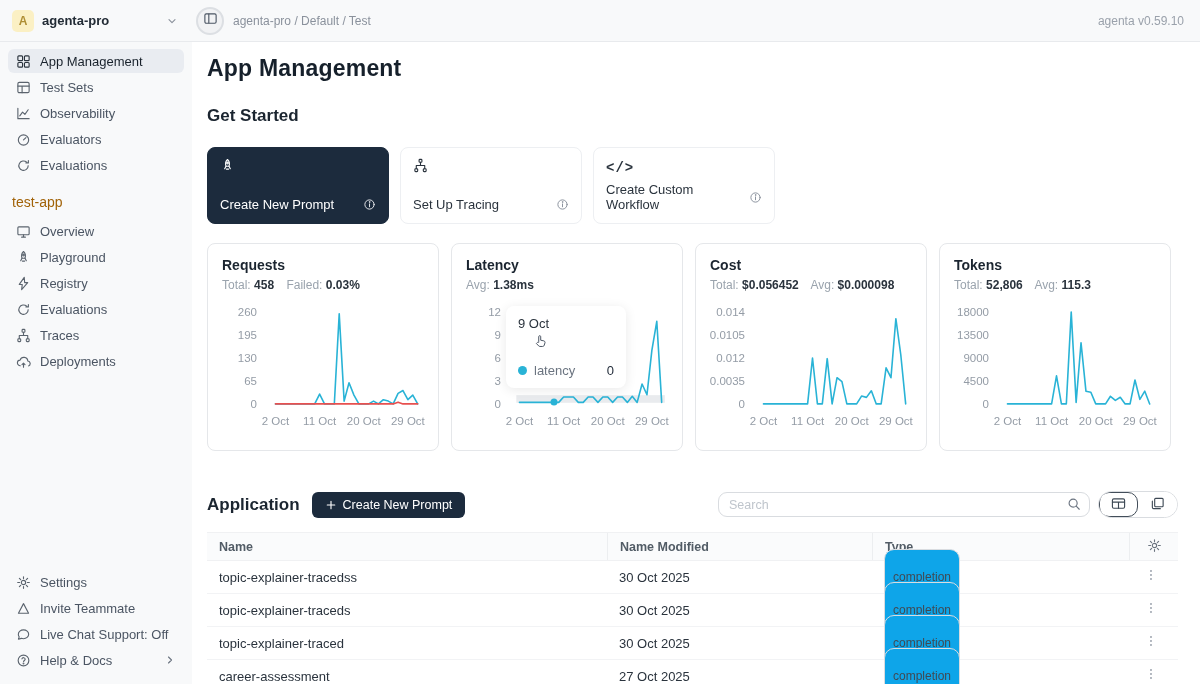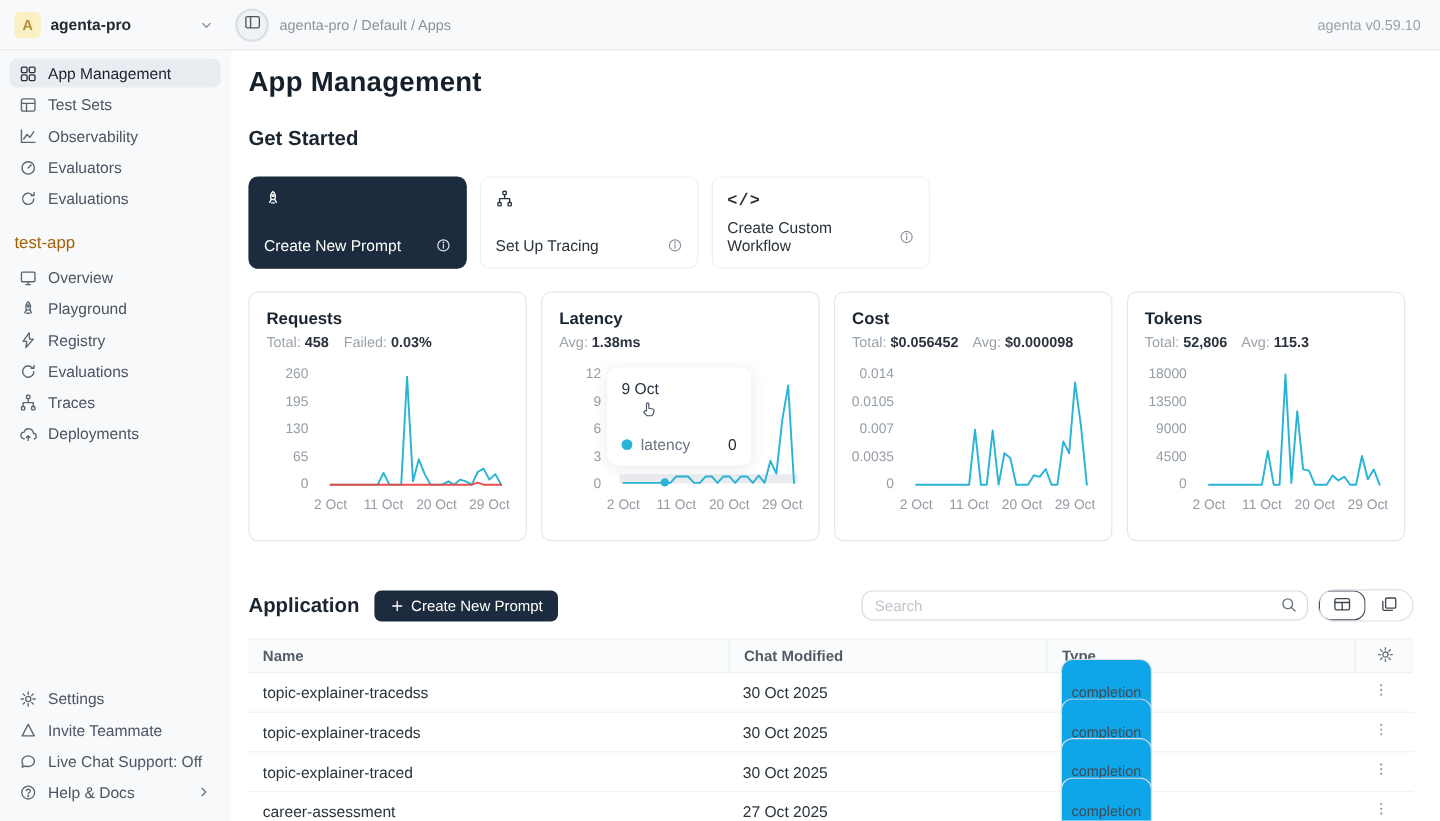--- a/index.html
+++ b/index.html
@@ -116,21 +116,21 @@
         </svg>
       </span>
   </div>
   <div class="crumb-area">
     <div class="panel-btn">
       <span id="panel-icon"><svg width="15" height="15" viewBox="0 0 16 16" fill="none" stroke="currentColor" stroke-width="1.2">
             <rect x="2" y="3" width="12" height="10" rx="1.5"></rect>
             <path d="M6.2 3v10"></path>
           </svg></span>
     </div>
-    <div class="breadcrumb">agenta-pro / Default / Apps</div>
+    <div class="breadcrumb">agenta-pro / Default / Test</div>
   </div>
   <div class="version">agenta v0.59.10</div>
 </div>
 
 <div class="sidebar">
   <div id="sb-top">
       <div class="sb-item active">
         <span class="icon">
           <svg width="15" height="15" viewBox="0 0 16 16" fill="none" stroke="currentColor" stroke-width="1.2" stroke-linecap="round" stroke-linejoin="round">
             <rect x="2" y="2" width="5" height="5" rx="1"></rect>
@@ -410,21 +410,21 @@
           </div>
         </div>
       </div>
       <div class="chart-card">
         <div class="c-title">Cost</div>
         <div class="c-stats"><span>Total:</span> <b>$0.056452</b> <span>Avg:</span> <b>$0.000098</b></div>
         <div class="c-body">
           <div class="c-yaxis">
             <span class="c-ylabel" style="top:6%">0.014</span>
             <span class="c-ylabel" style="top:28.5%">0.0105</span>
-            <span class="c-ylabel" style="top:51%">0.007</span>
+            <span class="c-ylabel" style="top:51%">0.012</span>
             <span class="c-ylabel" style="top:73.5%">0.0035</span>
             <span class="c-ylabel" style="top:96%">0</span>
           </div>
           <div class="c-plot">
             <svg viewBox="0 0 100 100" preserveAspectRatio="none">
               <polyline points="6.00,96.00 9.10,96.00 12.21,96.00 15.31,96.00 18.41,96.00 21.52,96.00 24.62,96.00 27.72,96.00 30.83,96.00 33.93,96.00 37.03,51.00 40.14,96.00 43.24,96.00 46.34,51.64 49.45,96.00 52.55,70.29 55.66,74.14 58.76,96.00 61.86,96.00 64.97,96.00 68.07,88.29 71.17,89.57 74.28,83.14 77.38,96.00 80.48,96.00 83.59,60.64 86.69,70.29 89.79,12.43 92.90,47.79 96.00,96.00" fill="none" stroke="#29b3d6" stroke-width="1.6" vector-effect="non-scaling-stroke" stroke-linejoin="round" stroke-linecap="round"></polyline>
             </svg>
           </div>
         </div>
         <div class="c-xaxis">
@@ -489,21 +489,21 @@
               <rect x="5" y="2.5" width="9" height="9" rx="1"></rect>
               <path d="M2.5 5.5v6.5a1.5 1.5 0 0 0 1.5 1.5H11"></path>
             </svg></span>
         </button>
     </div>
   </div>
 
   <div class="table">
     <div class="t-head" id="t-head">
         <div class="t-hcell">Name</div>
-        <div class="t-hcell">Chat Modified</div>
+        <div class="t-hcell">Name Modified</div>
         <div class="t-hcell">Type</div>
         <div class="t-hcell actions">
           <span><svg width="15" height="15" viewBox="0 0 16 16" fill="none" stroke="currentColor" stroke-width="1.2" stroke-linecap="round" stroke-linejoin="round">
               <circle cx="8" cy="8" r="2.3"></circle>
               <path d="M8 1.8v2M8 12.2v2M1.8 8h2M12.2 8h2M3.6 3.6l1.4 1.4M11 11l1.4 1.4M12.4 3.6L11 5M5 11l-1.4 1.4"></path>
             </svg></span>
         </div>
       </div>
     <div id="t-body">
         <div class="t-row">

